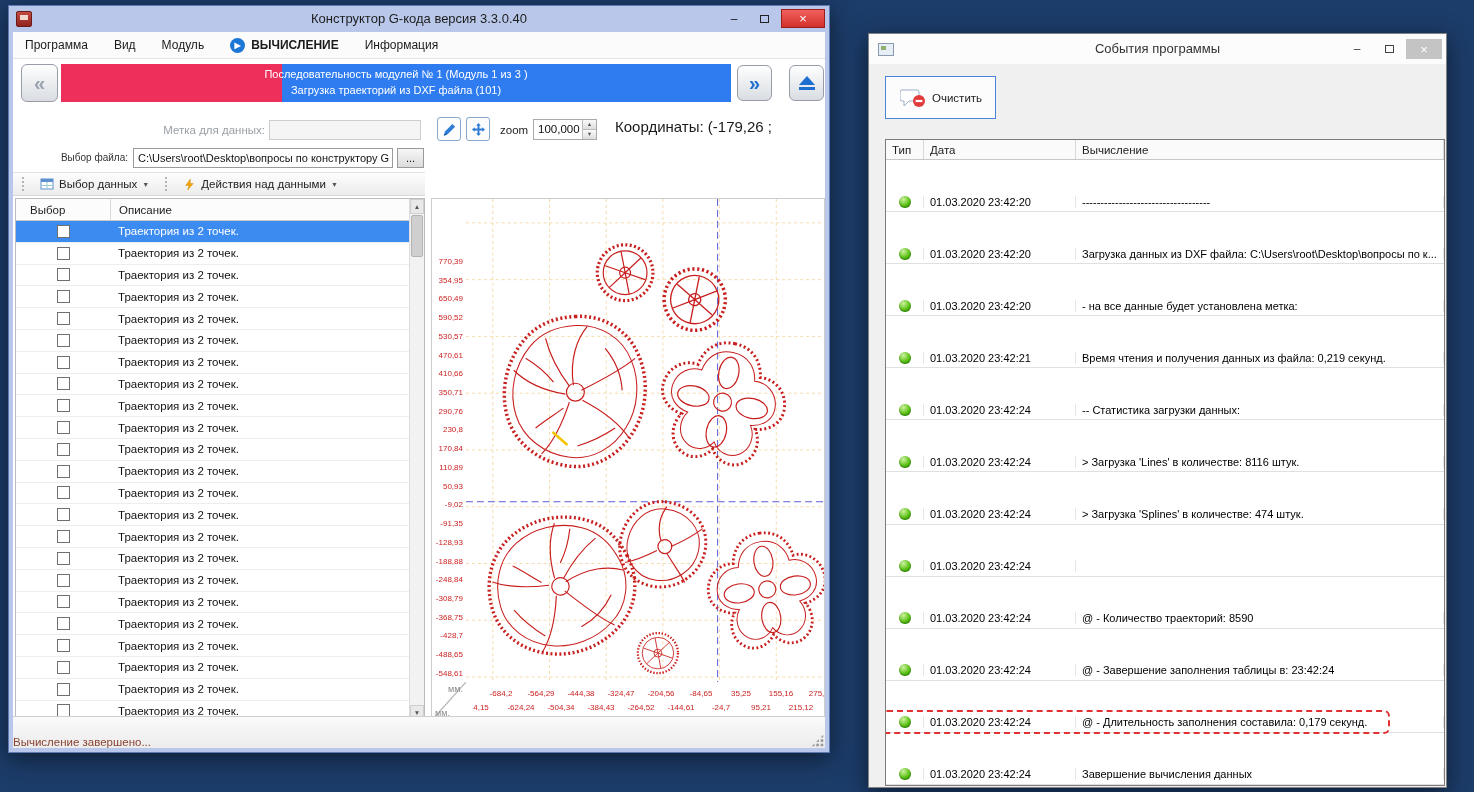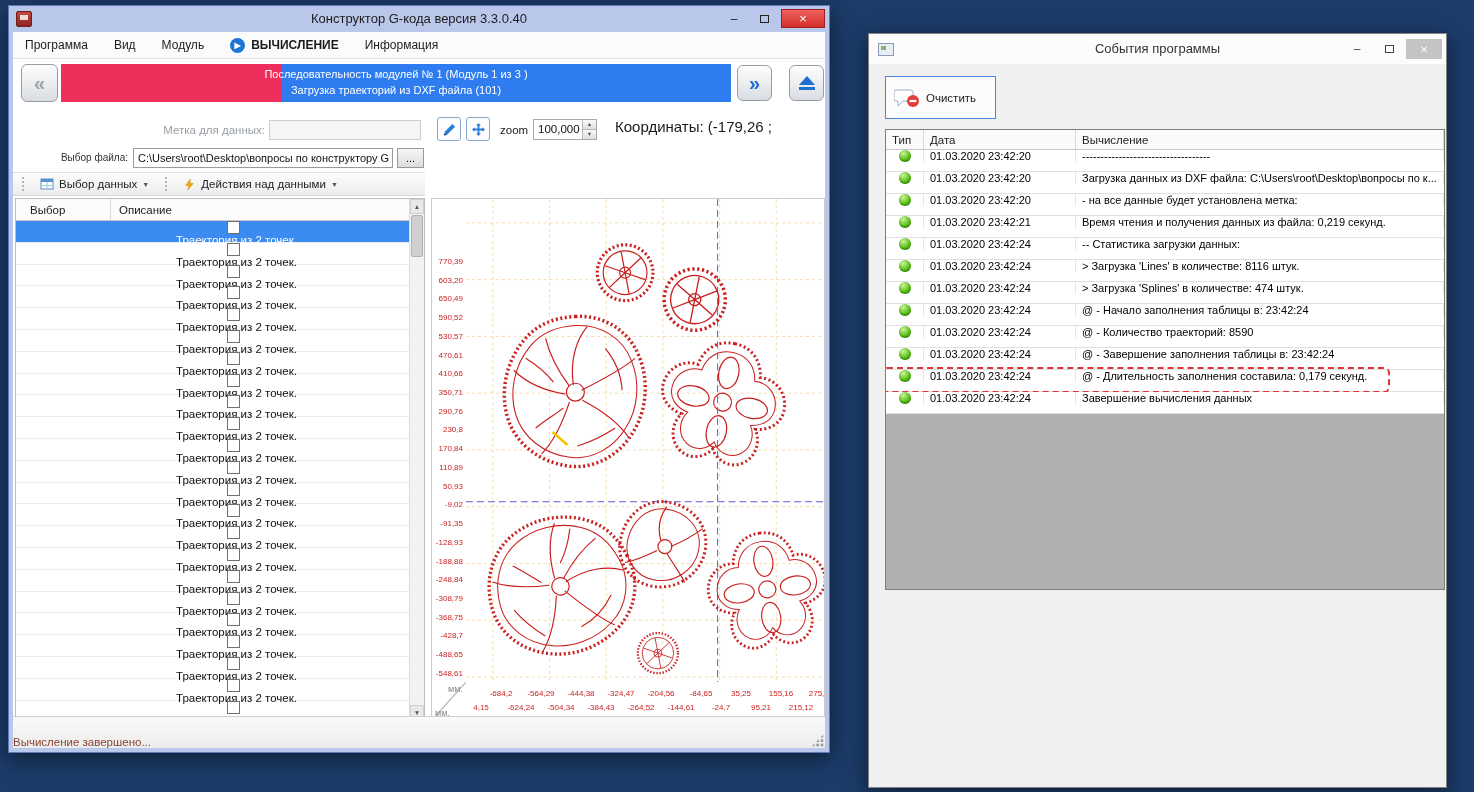--- a/index.html
+++ b/index.html
@@ -84,21 +84,21 @@
   .tsbtn .dd { font-size:7px; color:#555; }
 
   
   .ltable { position:absolute; left:2px; top:166px; width:410px; height:523px;
     border:1px solid #bcbcbc; background:#fff; overflow:hidden; }
   .lt-head { position:absolute; left:0; right:15px; top:0; height:22px; background:#fcfcfc;
     border-bottom:1px solid #c8c8c8; display:flex; font-size:11.5px; color:#222; align-items:center; }
   .lt-h1 { width:95px; padding-left:14px; border-right:1px solid #dadada; height:100%; line-height:22px; }
   .lt-h2 { padding-left:8px; line-height:22px; }
   .lt-bodyrows { position:absolute; left:0; right:15px; top:22px; bottom:0; overflow:hidden; }
-  .lt-row { height:21.8px; display:flex; align-items:center; border-bottom:1px solid #ededed;flex-direction:column; }
+  .lt-row { height:21.8px; display:flex; align-items:center; border-bottom:1px solid #ededed; }
   .lt-row.selected { background:#3c8bf0; color:#fff; }
   .cbx { width:13px; height:13px; margin-left:41px; background:#fff; border:1px solid #707070; flex:0 0 auto; }
   .dsc { margin-left:48px; font-size:11.5px; white-space:nowrap; }
   .lt-scroll { position:absolute; right:0; top:0; bottom:0; width:15px; background:#f2f2f2;
     border-left:1px solid #ddd; }
   .sbtn { position:absolute; left:0; right:0; height:15px; background:#e9e9e9; border:1px solid #cfcfcf;
     font-size:6.5px; color:#555; text-align:center; line-height:13px; }
   .sbtn.sup { top:0; } .sbtn.sdown { bottom:0; }
   .sthumb { position:absolute; left:1px; right:1px; top:16px; height:42px; background:#cfcfcf;
     border:1px solid #b3b3b3; border-radius:2px; }
@@ -138,30 +138,30 @@
     background:#e8eef5; border:1px solid #8a9ab0; }
   .win-ico::after { content:""; position:absolute; left:2px; top:2px; width:5px; height:4px; background:#8fb06a; }
   .rwc { position:absolute; right:4px; top:5px; display:flex; gap:2px; }
   .rwc-btn { width:30px; height:20px; display:flex; align-items:center; justify-content:center;
     color:#444; font-size:12px; }
   .rmaxbox { width:9px; height:8px; border:1.5px solid #444; display:inline-block; }
   .rwc-close { width:36px; background:#c4c4c4; color:#fff; font-size:13px; }
 
   .clear-btn { position:absolute; left:16px; top:42px; width:111px; height:43px;
     background:#fcfcfc; border:1px solid #4a84d8; display:flex; align-items:center; gap:6px;
-    padding-left:8px; font-size:11.5px; color:#222; }
-
-  .etable { position:absolute; left:16px; top:95px; width:560px; height:461px;
+    padding-left:14px; font-size:11.5px; color:#222; }
+
+  .etable { position:absolute; left:16px; top:105px; width:560px; height:647px;
     border:1px solid #7c7c7c; background:#fff; display:flex; flex-direction:column; overflow:hidden; }
   .e-head { height:20px; display:flex; background:#fafafa; border-bottom:1px solid #c8c8c8;
     font-size:11.5px; color:#222; flex:0 0 auto; }
   .e-head span { line-height:20px; padding-left:6px; border-right:1px solid #d9d9d9; }
   .ec1 { width:38px; flex:0 0 auto; } .ec2 { width:152px; flex:0 0 auto; } .ec3 { flex:1; min-width:0; }
-  .e-row { height:22px; display:flex; align-items:flex-start; border-bottom:1px solid #e0e0e0;
-    position:relative; background:#fff; }
+  .e-row { height:22px; display:flex; align-items:center; border-bottom:1px solid #e0e0e0;
+    position:relative; background:#fff;margin-top:32px; }
   .e-row > span { display:flex; align-items:center; padding-left:6px; border-right:1px solid #e6e6e6; }
   .etxt { font-size:11px; color:#000; white-space:nowrap; overflow:hidden; }
   .orb { width:12px; height:12px; border-radius:50%; margin-left:7px;
     background:radial-gradient(circle at 35% 28%, #cdf3a0, #5cc214 55%, #2e8a00);
     box-shadow:inset 0 -1px 2px rgba(0,60,0,.4); }
   .e-row.highlighted::after { content:""; position:absolute; left:-5px; right:54px; top:-3px; bottom:-2px;
     border:2px dashed #e03232; border-radius:6px; pointer-events:none; }
   .e-filler { flex:1; background:#b0b0b0; }
 </style>
 </head>
@@ -366,21 +366,21 @@
       <div class="lt-scroll">
         <span class="sbtn sup">▲</span>
         <span class="sthumb"></span>
         <span class="sbtn sdown">▼</span>
       </div>
     </div>
 
     <div class="canvas">
       <div class="yaxis">
         <span class="ylab">770,39</span>
-          <span class="ylab">603,20</span>
+          <span class="ylab">354,95</span>
           <span class="ylab">650,49</span>
           <span class="ylab">590,52</span>
           <span class="ylab">530,57</span>
           <span class="ylab">470,61</span>
           <span class="ylab">410,66</span>
           <span class="ylab">350,71</span>
           <span class="ylab">290,76</span>
           <span class="ylab">230,8</span>
           <span class="ylab">170,84</span>
           <span class="ylab">110,89</span>
@@ -551,21 +551,20 @@
           <span class="orb"></span>
         </span>
       <span class="ec2 etxt">01.03.2020 23:42:24</span>
       <span class="ec3 etxt">&gt; Загрузка 'Splines' в количестве: 474 штук.</span>
     </div>
       <div class="e-row">
       <span class="ec1">
           <span class="orb"></span>
         </span>
       <span class="ec2 etxt">01.03.2020 23:42:24</span>
-      <span class="ec3 etxt">@ - Начало заполнения таблицы в: 23:42:24</span>
     </div>
       <div class="e-row">
       <span class="ec1">
           <span class="orb"></span>
         </span>
       <span class="ec2 etxt">01.03.2020 23:42:24</span>
       <span class="ec3 etxt">@ - Количество траекторий: 8590</span>
     </div>
       <div class="e-row">
       <span class="ec1">

